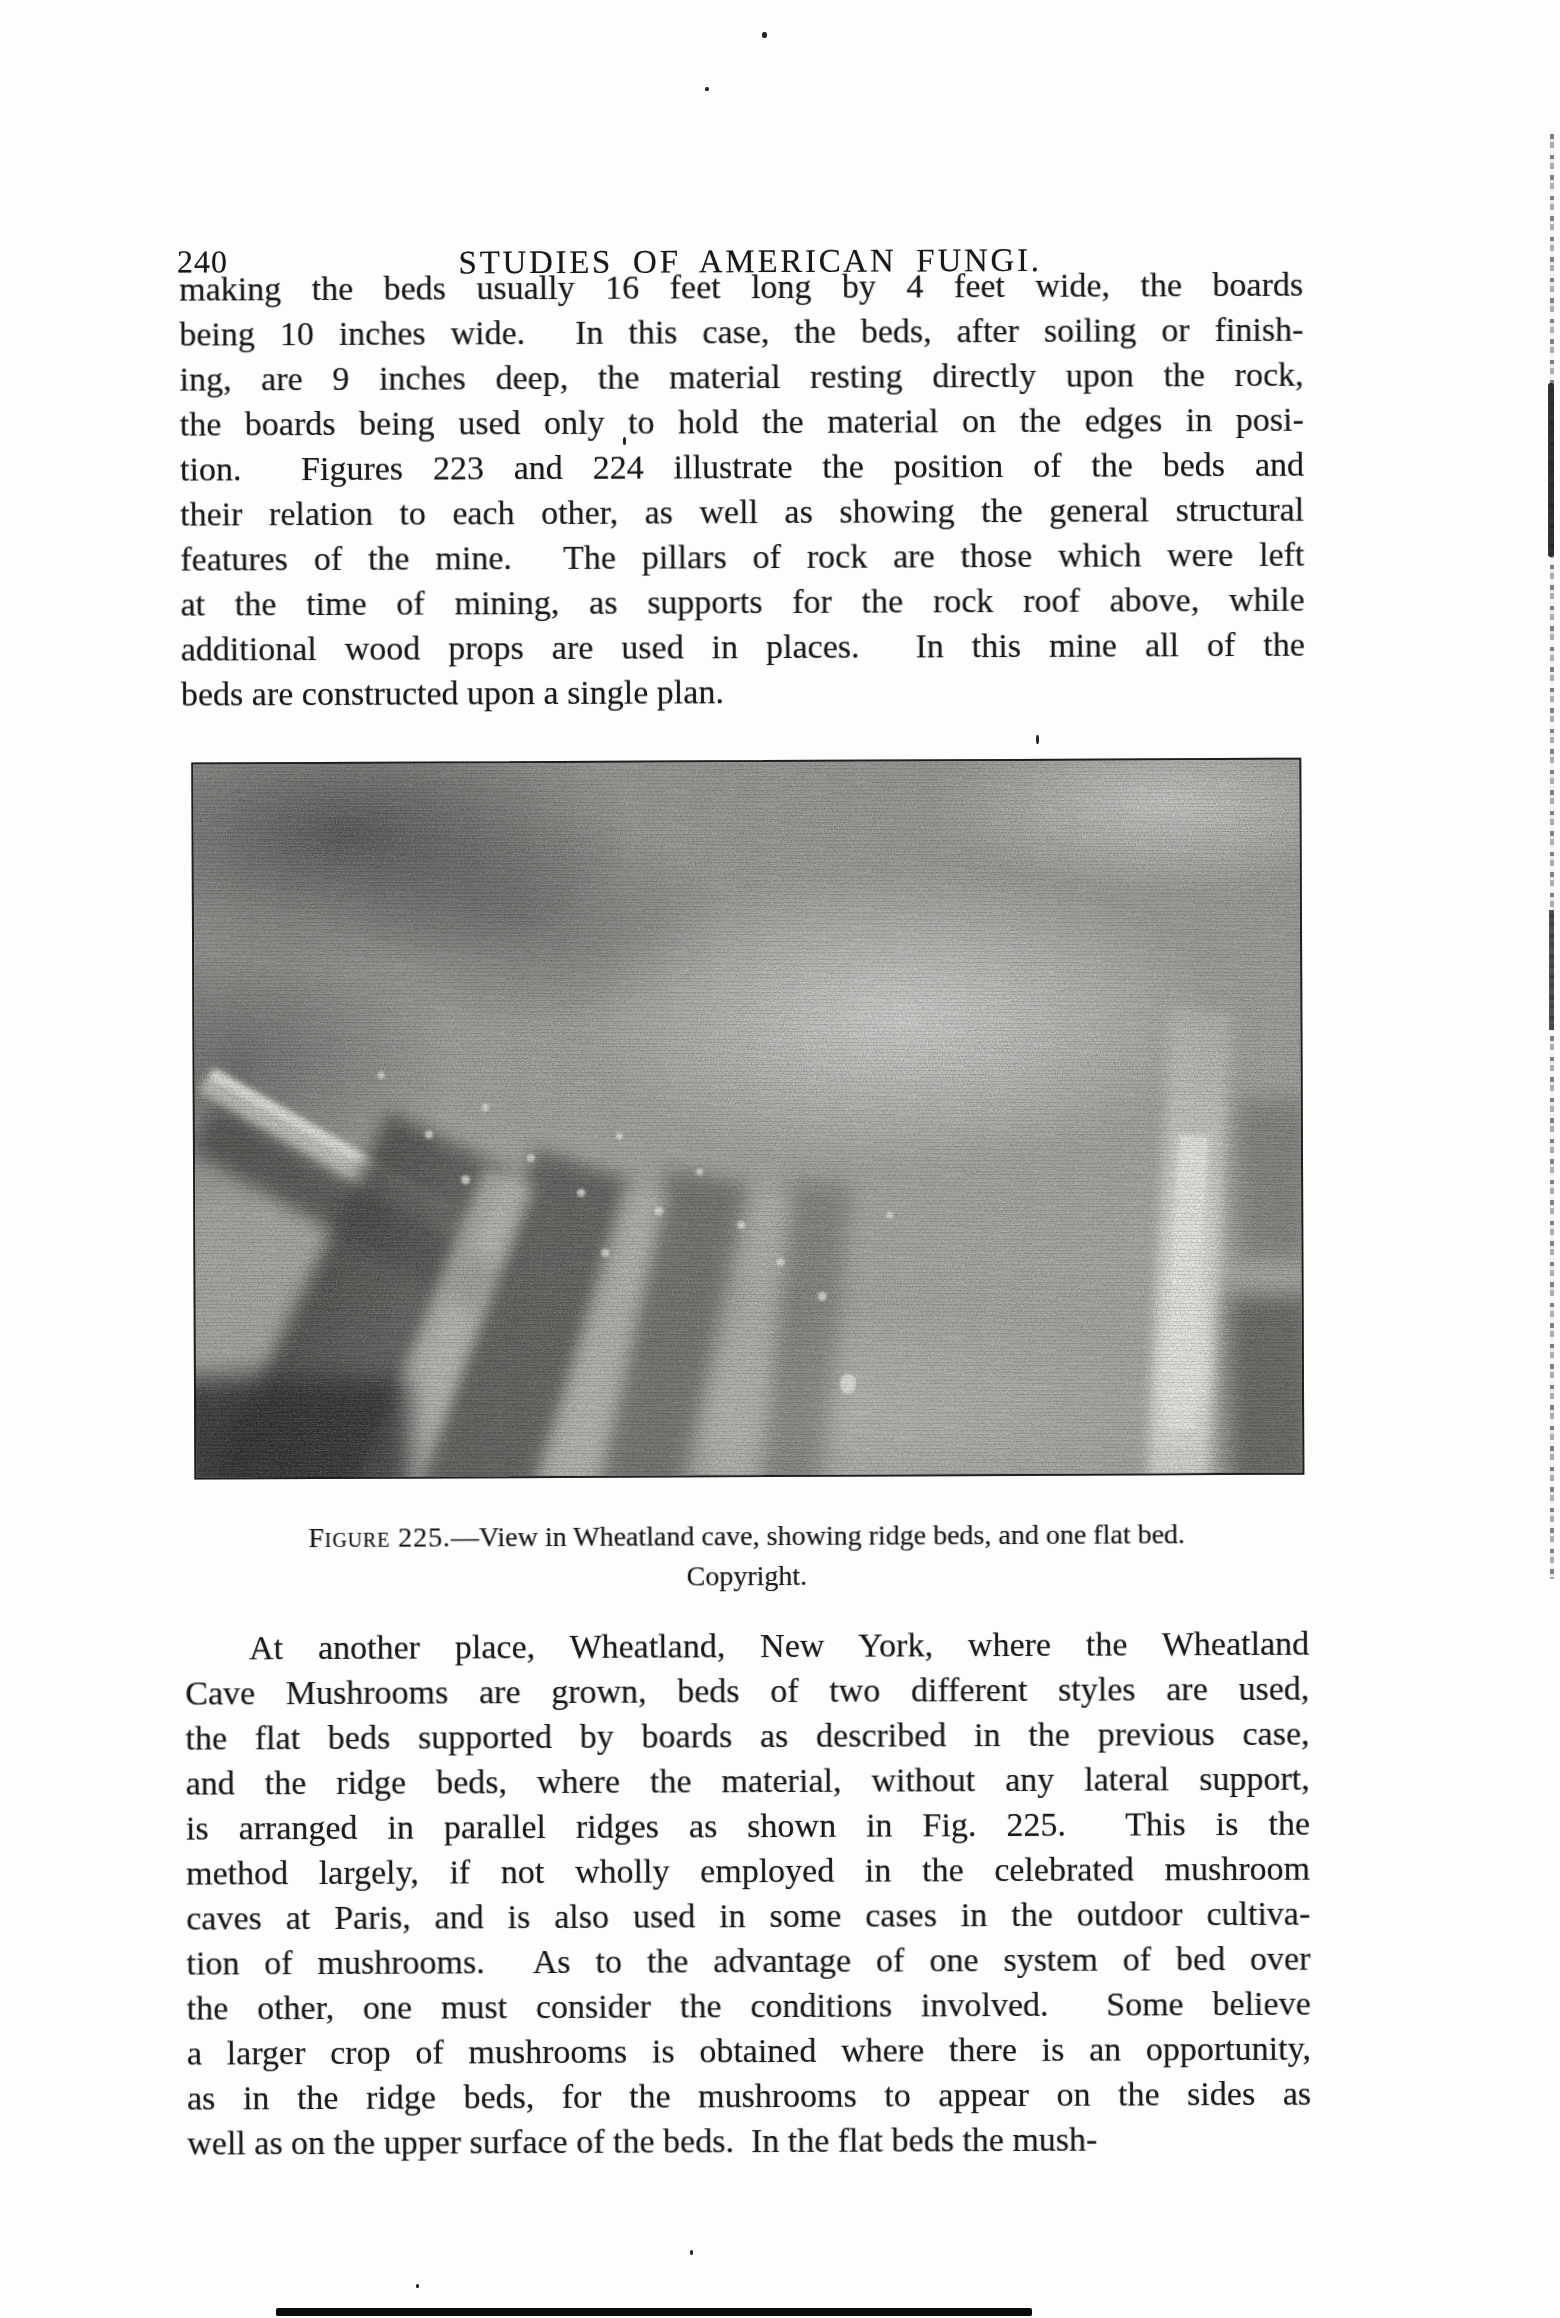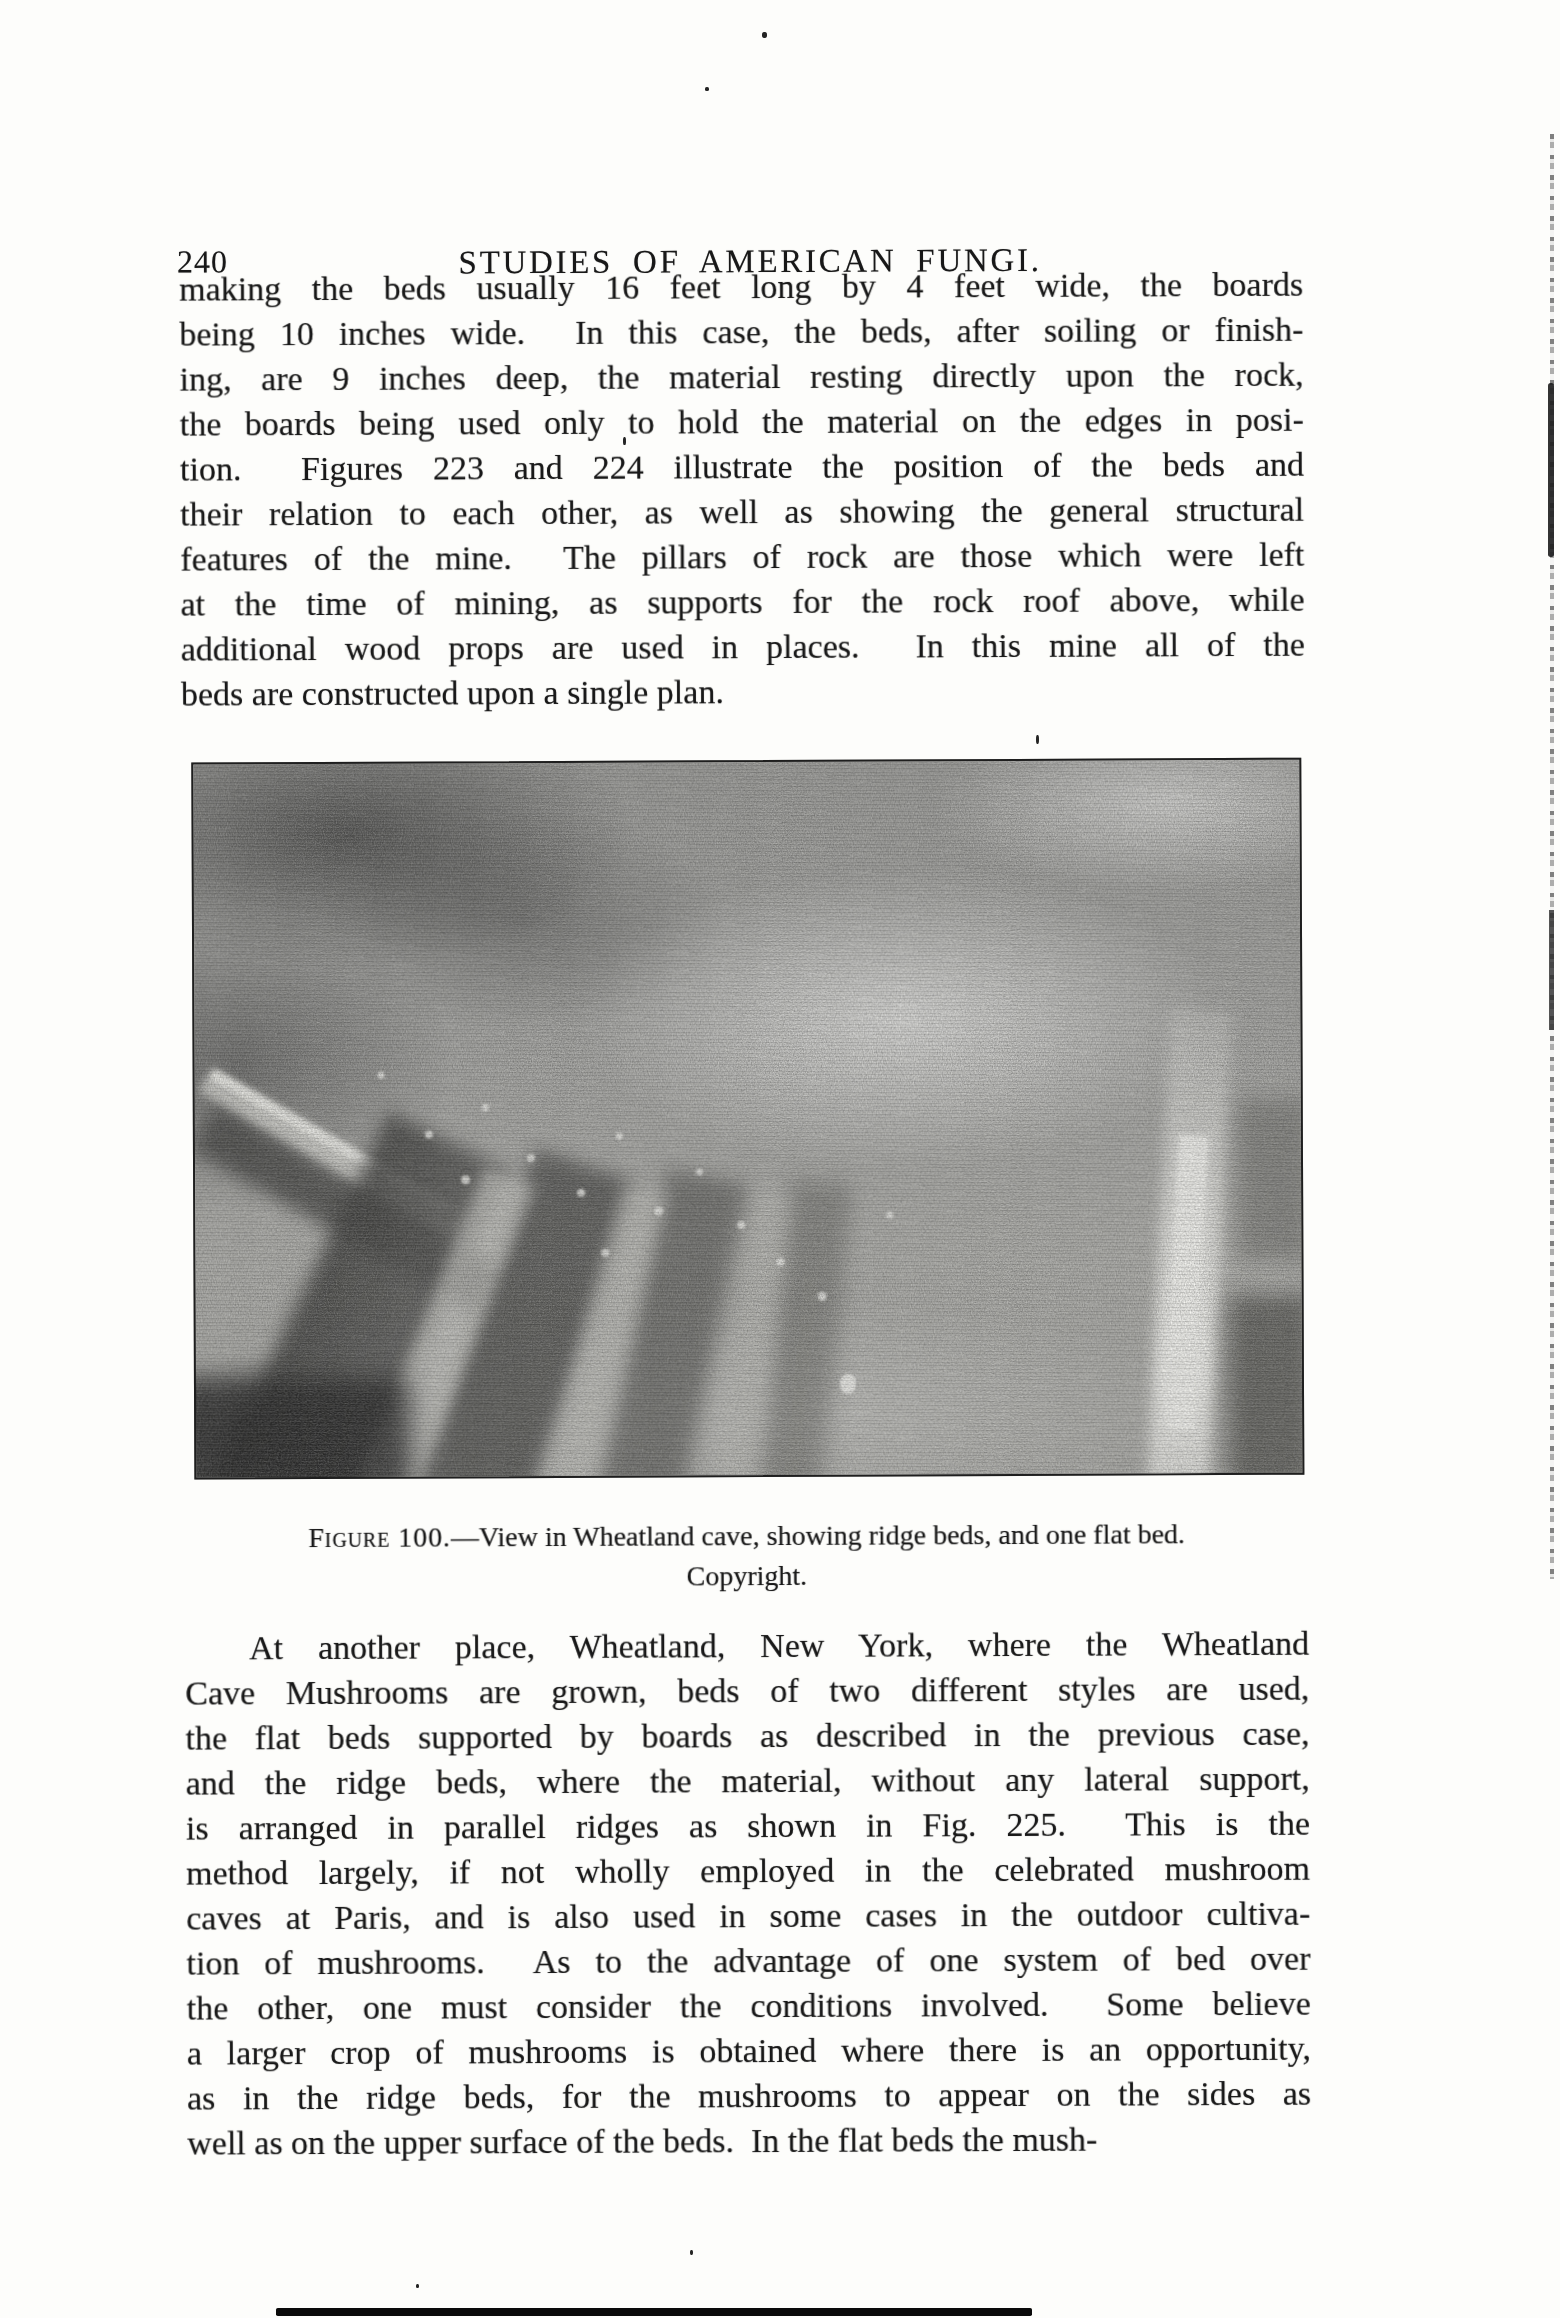--- a/index.html
+++ b/index.html
@@ -156,21 +156,21 @@
         <feTurbulence type="fractalNoise" baseFrequency="0.8" numOctaves="2" seed="21" stitchTiles="stitch"></feTurbulence>
         <feColorMatrix type="matrix" values="0 0 0 0 0.97  0 0 0 0 0.97  0 0 0 0 0.95  0 0 0 1.2 -0.45"></feColorMatrix>
       </filter>
       <rect width="100%" height="100%" filter="url(#gDark)" opacity="0.5"></rect>
       <rect width="100%" height="100%" filter="url(#gLight)" opacity="0.4"></rect>
     </svg>
     <div class="scanlines"></div>
   </figure>
 
   <div class="caption">
-    <div><span class="smallcaps">Figure 100.</span><span>—View in Wheatland cave, showing ridge beds, and one flat bed.</span></div>
+    <div><span class="smallcaps">Figure 225.</span><span>—View in Wheatland cave, showing ridge beds, and one flat bed.</span></div>
     <div>Copyright.</div>
   </div>
 
   <section class="para p2">
       <div class="tline">At another place, Wheatland, New York, where the Wheatland</div>
       <div class="tline">Cave Mushrooms are grown, beds of two different styles are used,</div>
       <div class="tline">the flat beds supported by boards as described in the previous case,</div>
       <div class="tline">and the ridge beds, where the material, without any lateral support,</div>
       <div class="tline">is arranged in parallel ridges as shown in Fig. 225.&nbsp; This is the</div>
       <div class="tline">method largely, if not wholly employed in the celebrated mushroom</div>

